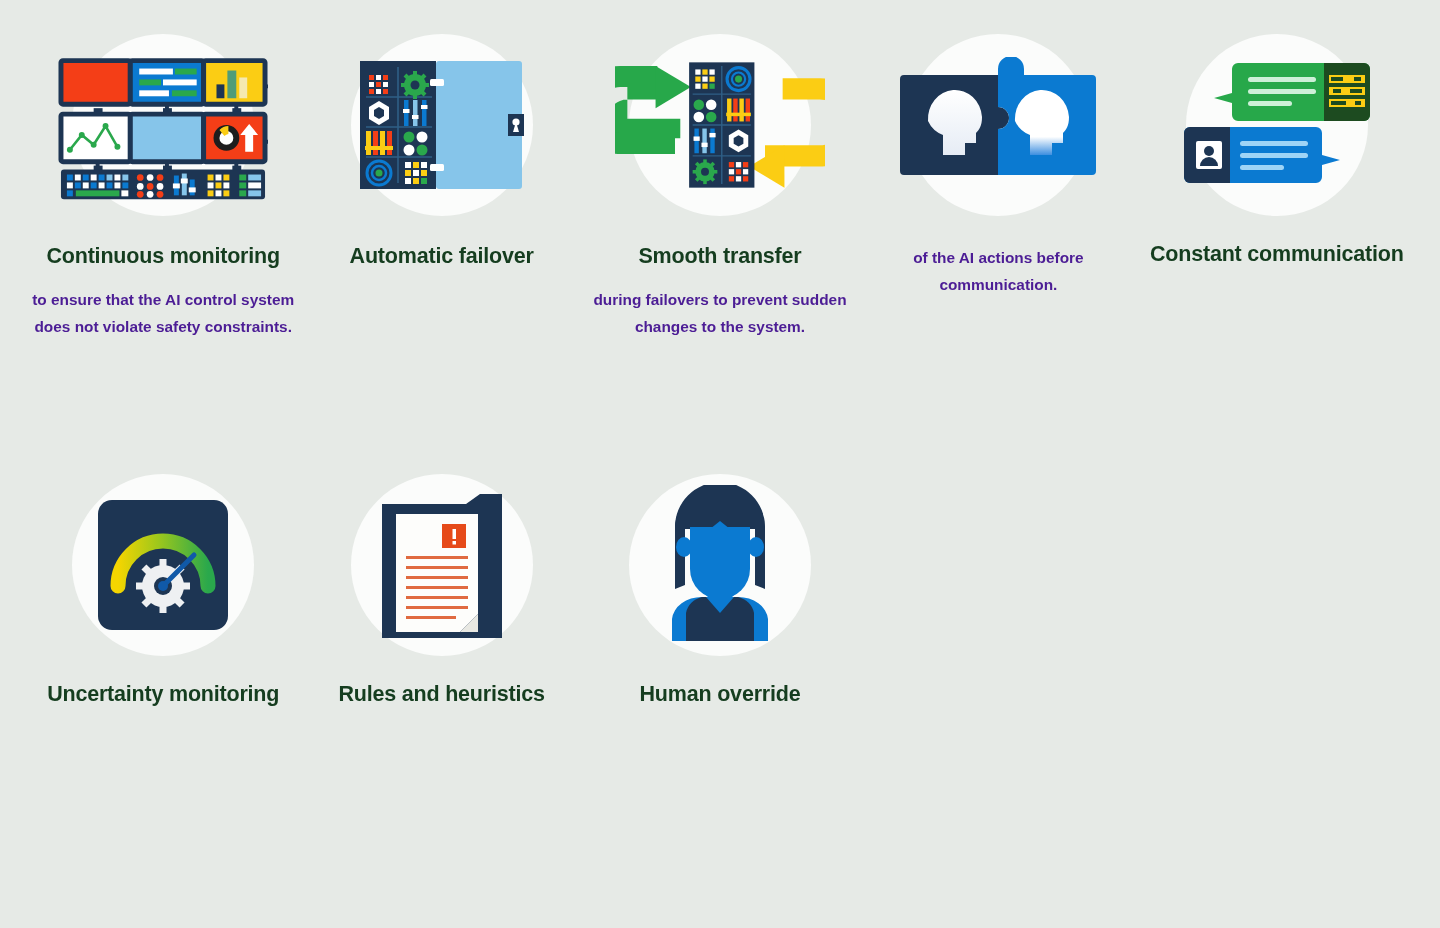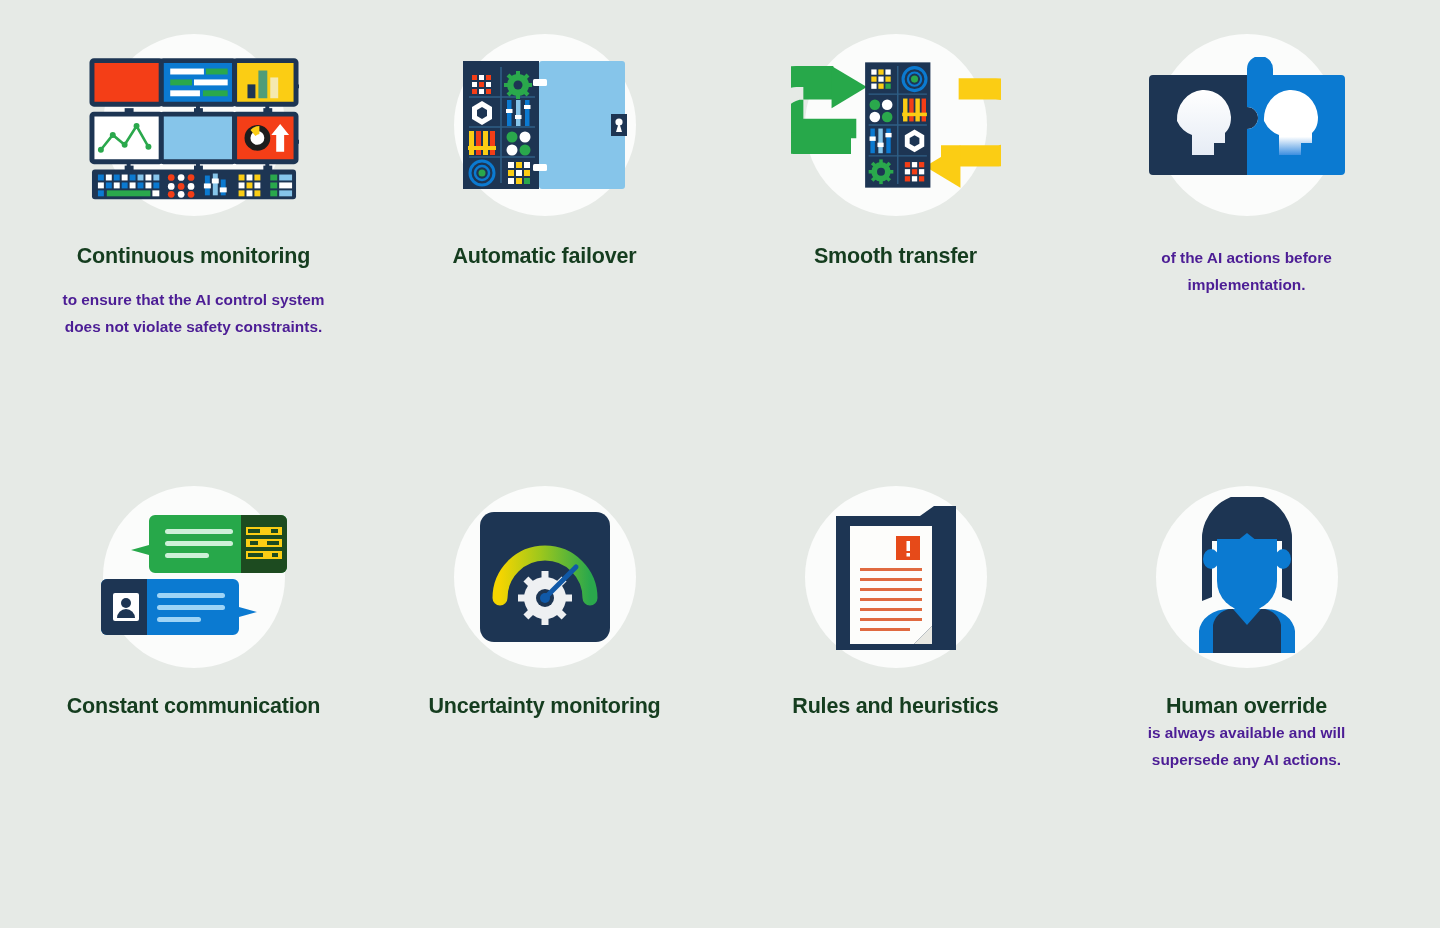--- a/index.html
+++ b/index.html
@@ -5,24 +5,23 @@
   * { box-sizing: border-box; margin: 0; padding: 0; }
   html, body {
     width: 1440px; height: 928px;
     background: #e6eae6;
     font-family: "Liberation Sans", sans-serif;
     overflow: hidden;
   }
   .grid {
     width: 1440px; height: 722px;
     display: grid;
-    grid-template-columns: repeat(4, 1fr);
+    grid-template-columns: repeat(5, 1fr);
     grid-template-rows: 440px 420px;
     padding: 20px 24px 0 24px;
-    gap: 12px;
   }
   .card {
     display: flex;
     flex-direction: column;
     align-items: center;
   }
   .icon-wrap {
     position: relative;
     width: 210px; height: 210px;
     display: flex; align-items: center; justify-content: center;
@@ -47,21 +46,21 @@
   }
   .card-body {
     font-size: 15.4px;
     font-weight: 600;
     line-height: 1.78;
     color: #4c1d95;
     text-align: center;
     max-width: 278px;
   }
   .row2 .icon-wrap { margin-bottom: 12px; }
-  .row2 .card-title { margin-bottom: 0; }
+  .row2 .card-title { margin-bottom: 28px; }
 </style>
 </head>
 <body>
 
 <div class="grid">
 
   <div class="card">
     <div class="icon-wrap">
       <div class="halo"></div>
       <svg class="icon" width="212" height="150" viewBox="0 0 212 150">
@@ -350,20 +349,21 @@
           <rect x="-11" y="-3" width="6" height="6" fill="#fff"></rect>
             <rect x="-3" y="-3" width="6" height="6" fill="#f43e17"></rect>
             <rect x="5" y="-3" width="6" height="6" fill="#fff"></rect>
           <rect x="-11" y="5" width="6" height="6" fill="#f43e17"></rect>
             <rect x="-3" y="5" width="6" height="6" fill="#fff"></rect>
             <rect x="5" y="5" width="6" height="6" fill="#f43e17"></rect>
         </g>
       </svg>
     </div>
     <div class="card-title">Smooth transfer</div>
+    <div class="card-body">during failovers to prevent sudden changes to the system.</div>
   </div>
 
   <div class="card">
     <div class="icon-wrap">
       <div class="halo"></div>
       <svg class="icon" width="196" height="136" viewBox="0 0 196 136">
         <defs>
           <linearGradient id="gh1" x1="0" y1="0" x2="0" y2="1">
             <stop offset="0%" stop-color="#ffffff"></stop>
               <stop offset="100%" stop-color="#e6ecf5"></stop>
@@ -373,21 +373,21 @@
               <stop offset="72%" stop-color="#ffffff"></stop>
               <stop offset="100%" stop-color="#3d8fe0"></stop>
           </linearGradient>
         </defs>
         <path d="M4 18 h94 v32 a11 11 0 0 1 0 22 v46 h-94 a4 4 0 0 1 -4 -4 v-92 a4 4 0 0 1 4 -4 z" fill="#1d3553"></path>
         <path d="M98 18 v-6 a13 13 0 0 1 26 0 v6 h68 a4 4 0 0 1 4 4 v92 a4 4 0 0 1 -4 4 h-94 v-46 a11 11 0 0 0 0 -22 z" fill="#0b7ad1"></path>
         <path d="M28 64 a27 29 0 0 1 54 -4 c0 9 -3 13 -6 16 l0 10 h-11 v12 h-22 v-20 a27 27 0 0 1 -15 -14 z" fill="url(#gh1)"></path>
         <path d="M115 64 a27 29 0 0 1 54 -4 c0 9 -3 13 -6 16 l0 10 h-11 v12 h-22 v-20 a27 27 0 0 1 -15 -14 z" fill="url(#gh2)"></path>
       </svg>
     </div>
-    <div class="card-body">of the AI actions before implementation.</div>
+    <div class="card-body">of the AI actions before communication.</div>
   </div>
 
   <div class="card row2">
     <div class="icon-wrap">
       <div class="halo"></div>
       <svg class="icon" width="190" height="132" viewBox="0 0 190 132">
         <path d="M56 4 h126 a6 6 0 0 1 6 6 v46 a6 6 0 0 1 -6 6 h-126 a6 6 0 0 1 -6 -6 v-12 l-18 -5 l18 -5 v-24 a6 6 0 0 1 6 -6 z" fill="#27a84a"></path>
         <path d="M142 4 h40 a6 6 0 0 1 6 6 v46 a6 6 0 0 1 -6 6 h-40 z" fill="#1d4b20"></path>
         <g>
           <rect x="147" y="16" width="36" height="8" fill="#fbcd14"></rect>
@@ -490,16 +490,15 @@
         <ellipse cx="112" cy="62" rx="8" ry="10" fill="#0b7ad1"></ellipse>
         <path d="M46 42 h60 v42 a30 30 0 0 1 -60 0 z" fill="#0b7ad1"></path>
         <path d="M76 36 l10 8 h-20 z" fill="#0b7ad1"></path>
         <path d="M62 84 h28 v26 l-14 14 l-14 -14 z" fill="#0b7ad1"></path>
         <path d="M28 134 a30 24 0 0 1 30 -22 h36 a30 24 0 0 1 30 22 v22 h-96 z" fill="#0b7ad1"></path>
         <path d="M58 112 h36 a22 20 0 0 1 16 16 v28 h-68 v-28 a22 20 0 0 1 16 -16 z" fill="#1d3553"></path>
         <path d="M62 112 h28 l-14 16 z" fill="#0b7ad1"></path>
       </svg>
     </div>
     <div class="card-title">Human override</div>
-    <div class="card-body">is always available and will supersede any AI actions.</div>
   </div>
 
 </div>
 
 </body></html>

